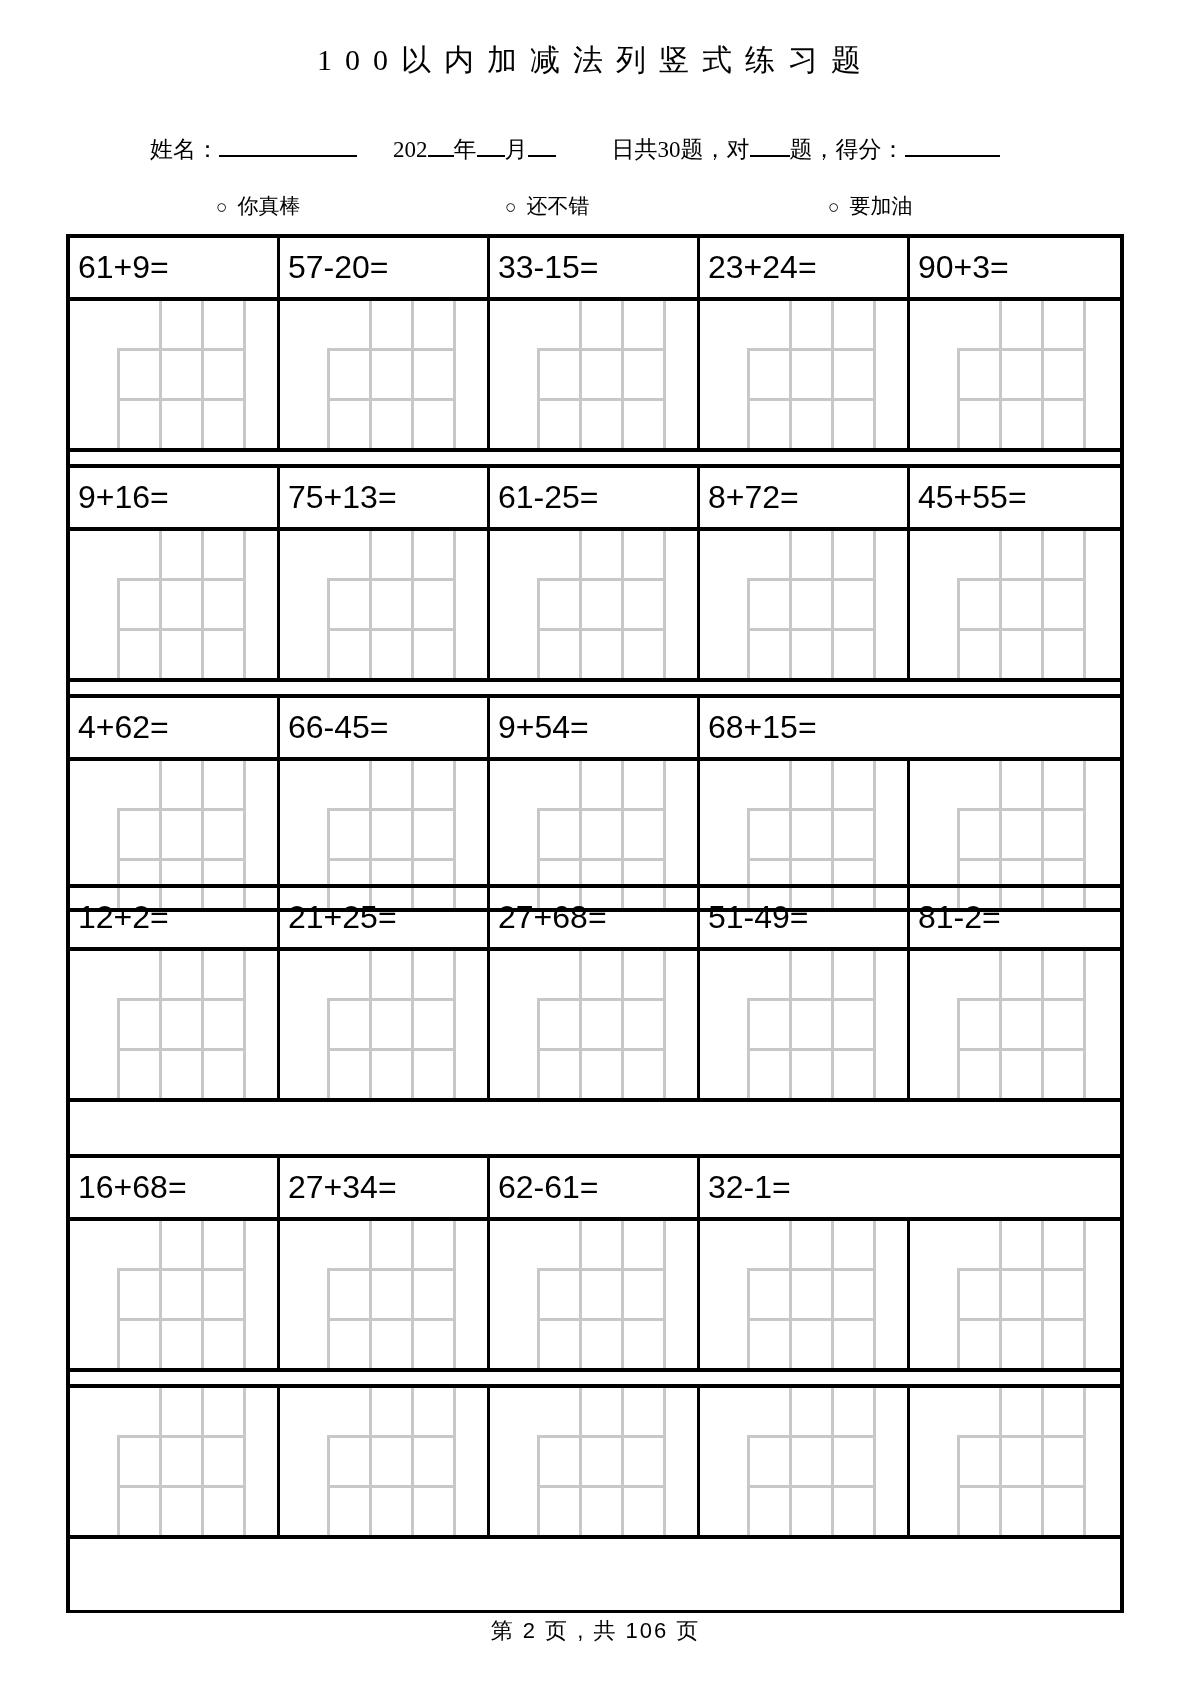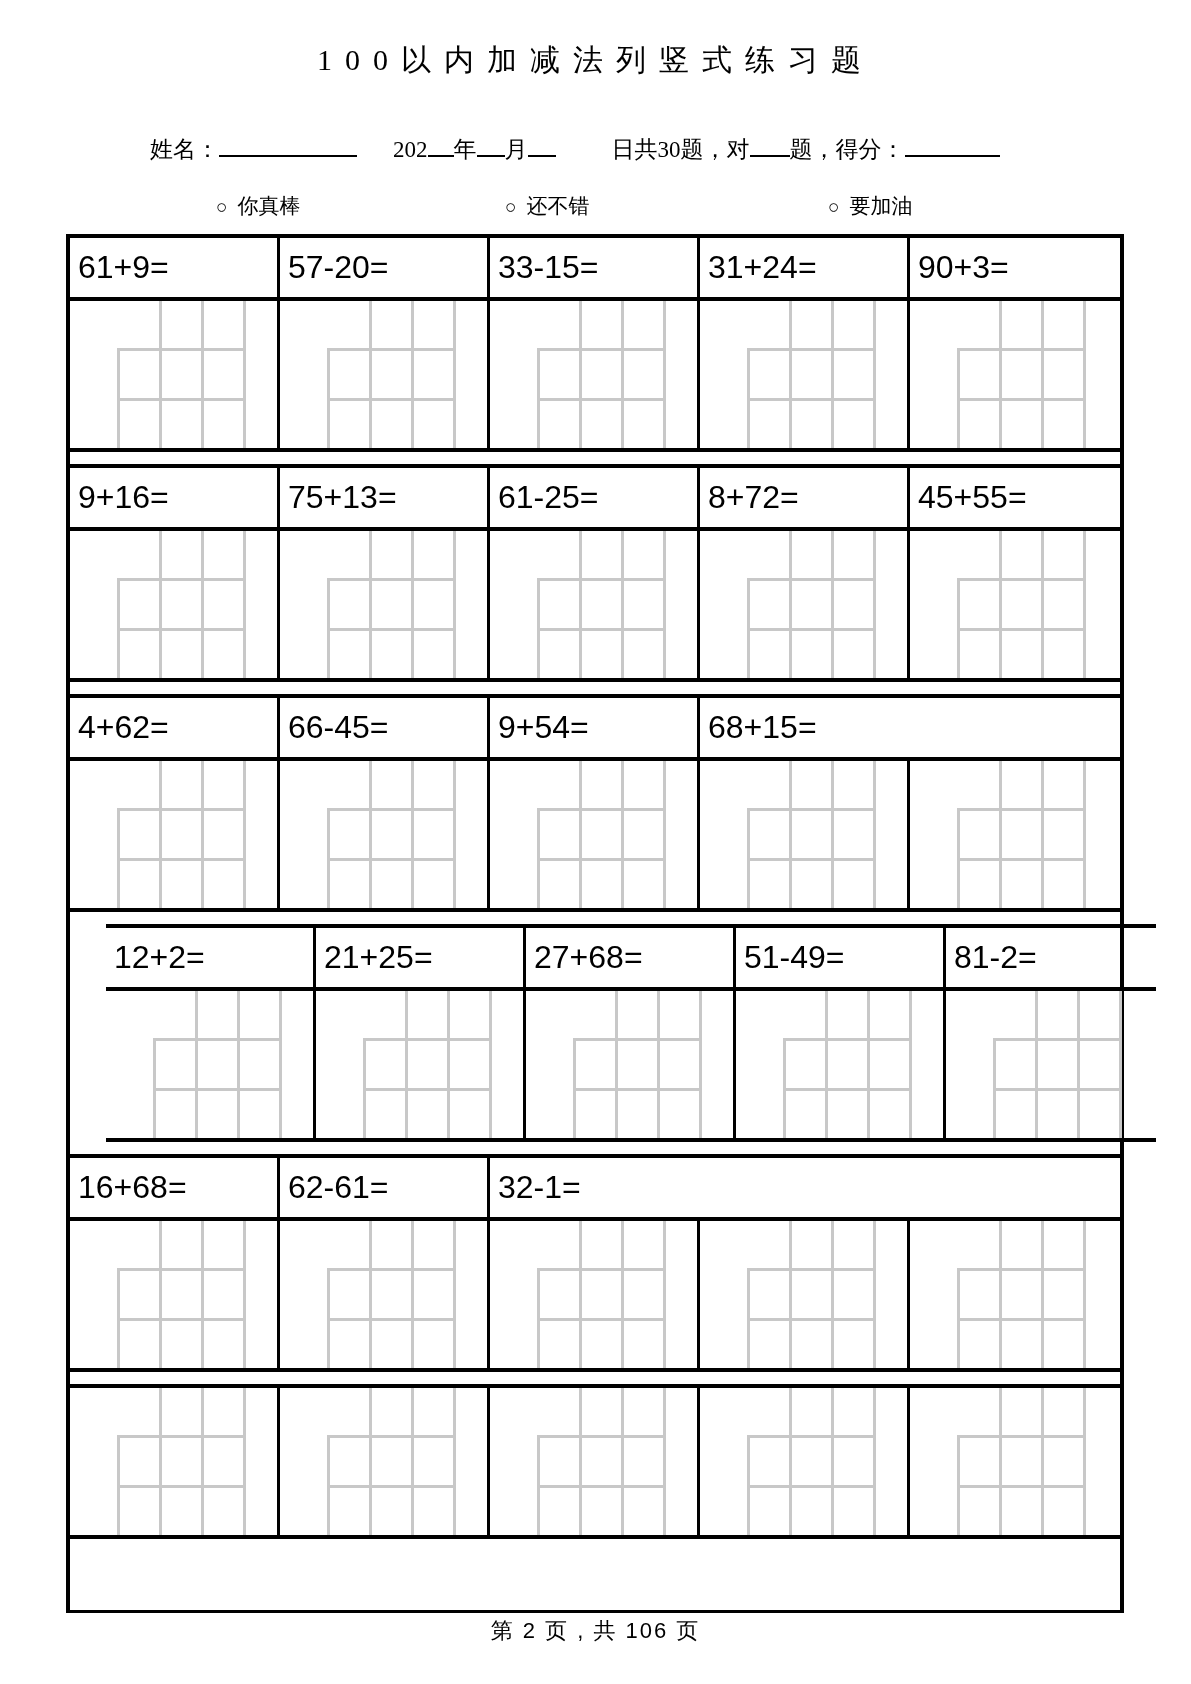--- a/index.html
+++ b/index.html
@@ -69,21 +69,21 @@
   <div class="rating rating-1"><span class="circle">○</span><span>你真棒</span></div>
   <div class="rating rating-2"><span class="circle">○</span><span>还不错</span></div>
   <div class="rating rating-3"><span class="circle">○</span><span>要加油</span></div>
 
   <div class="worksheet">
       <div class="block" style="top: 0px;">
         <div class="problem-row">
           <div class="problem-cell">61+9=</div>
           <div class="problem-cell">57-20=</div>
           <div class="problem-cell">33-15=</div>
-          <div class="problem-cell">31+24=</div>
+          <div class="problem-cell">23+24=</div>
           <div class="problem-cell">90+3=</div>
         </div>
         <div class="work-row">
           <div class="work-cell">
             <div class="grid-line" style="left: 89px; top: 0px; width: 3px; height: 147px; background: rgb(200, 200, 200);"></div>
             <div class="grid-line" style="left: 131px; top: 0px; width: 3px; height: 147px; background: rgb(200, 200, 200);"></div>
             <div class="grid-line" style="left: 173px; top: 0px; width: 3px; height: 147px; background: rgb(200, 200, 200);"></div>
             <div class="grid-line" style="left: 47px; top: 47px; width: 3px; height: 100px; background: rgb(200, 200, 200);"></div>
             <div class="grid-line" style="left: 47px; top: 47px; width: 129px; height: 3px; background: rgb(200, 200, 200);"></div>
             <div class="grid-line" style="left: 47px; top: 97px; width: 129px; height: 3px; background: rgb(200, 200, 200);"></div>
@@ -216,21 +216,21 @@
           <div class="work-cell">
             <div class="grid-line" style="left: 89px; top: 0px; width: 3px; height: 147px; background: rgb(200, 200, 200);"></div>
             <div class="grid-line" style="left: 131px; top: 0px; width: 3px; height: 147px; background: rgb(200, 200, 200);"></div>
             <div class="grid-line" style="left: 173px; top: 0px; width: 3px; height: 147px; background: rgb(200, 200, 200);"></div>
             <div class="grid-line" style="left: 47px; top: 47px; width: 3px; height: 100px; background: rgb(200, 200, 200);"></div>
             <div class="grid-line" style="left: 47px; top: 47px; width: 129px; height: 3px; background: rgb(200, 200, 200);"></div>
             <div class="grid-line" style="left: 47px; top: 97px; width: 129px; height: 3px; background: rgb(200, 200, 200);"></div>
           </div>
         </div>
       </div>
-      <div class="block" style="top: 690px; margin-left: 36px;">
+      <div class="block" style="top: 650px;">
         <div class="problem-row">
           <div class="problem-cell">12+2=</div>
           <div class="problem-cell">21+25=</div>
           <div class="problem-cell">27+68=</div>
           <div class="problem-cell">51-49=</div>
           <div class="problem-cell">81-2=</div>
         </div>
         <div class="work-row">
           <div class="work-cell">
             <div class="grid-line" style="left: 89px; top: 0px; width: 3px; height: 147px; background: rgb(200, 200, 200);"></div>
@@ -270,20 +270,21 @@
             <div class="grid-line" style="left: 173px; top: 0px; width: 3px; height: 147px; background: rgb(200, 200, 200);"></div>
             <div class="grid-line" style="left: 47px; top: 47px; width: 3px; height: 100px; background: rgb(200, 200, 200);"></div>
             <div class="grid-line" style="left: 47px; top: 47px; width: 129px; height: 3px; background: rgb(200, 200, 200);"></div>
             <div class="grid-line" style="left: 47px; top: 97px; width: 129px; height: 3px; background: rgb(200, 200, 200);"></div>
           </div>
         </div>
       </div>
       <div class="block" style="top: 920px;">
         <div class="problem-row">
           <div class="problem-cell">16+68=</div>
+          <div class="problem-cell">27+34=</div>
           <div class="problem-cell">62-61=</div>
           <div class="problem-cell">32-1=</div>
         </div>
         <div class="work-row">
           <div class="work-cell">
             <div class="grid-line" style="left: 89px; top: 0px; width: 3px; height: 147px; background: rgb(200, 200, 200);"></div>
             <div class="grid-line" style="left: 131px; top: 0px; width: 3px; height: 147px; background: rgb(200, 200, 200);"></div>
             <div class="grid-line" style="left: 173px; top: 0px; width: 3px; height: 147px; background: rgb(200, 200, 200);"></div>
             <div class="grid-line" style="left: 47px; top: 47px; width: 3px; height: 100px; background: rgb(200, 200, 200);"></div>
             <div class="grid-line" style="left: 47px; top: 47px; width: 129px; height: 3px; background: rgb(200, 200, 200);"></div>

